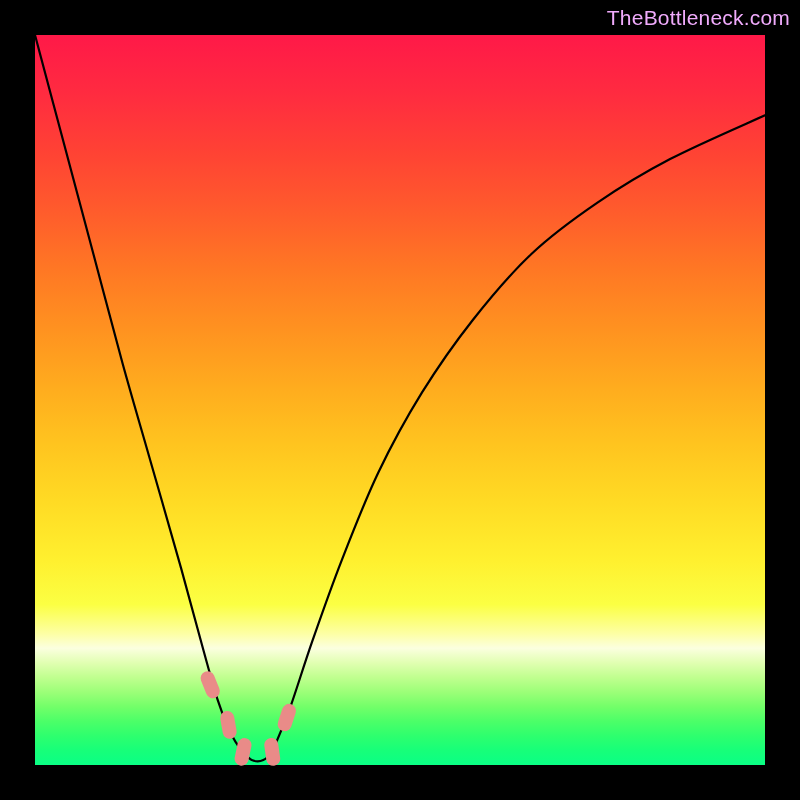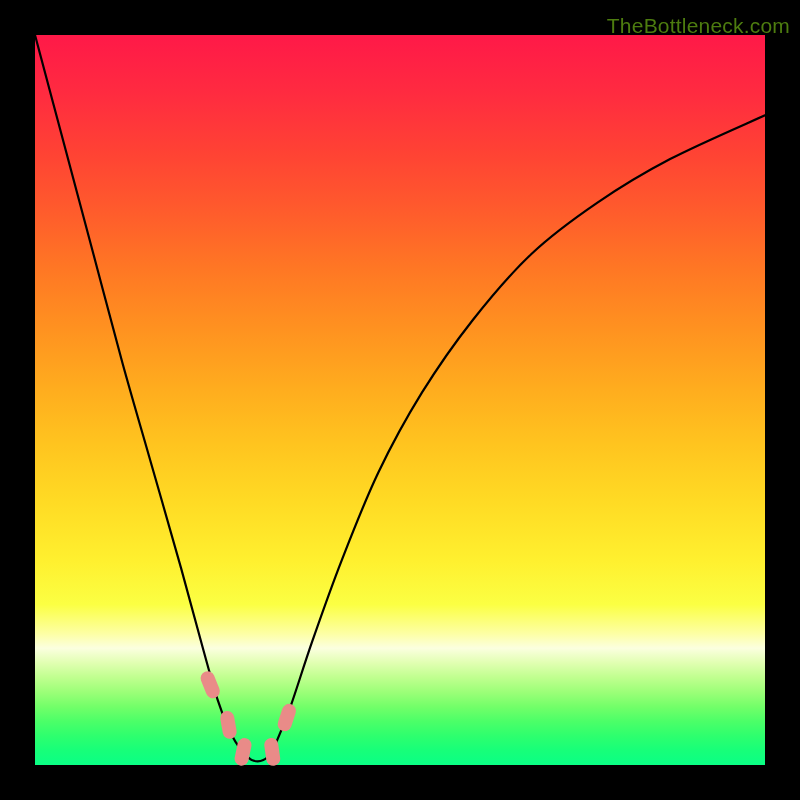--- a/index.html
+++ b/index.html
@@ -48,23 +48,22 @@
       #17ff79 98%,
       #0aff85 100%
     );
   }
   .watermark {
     position: absolute;
     top: 6px;
     right: 10px;
     font-size: 21px;
     font-weight: 400;
-    color: #4d7c0f;
+    color: #f0abfc;
     letter-spacing: 0.2px;
-    margin-top: 8px;
   }
   svg.curve {
     position: absolute;
     left: 0;
     top: 0;
     width: 730px;
     height: 730px;
     overflow: visible;
   }
   .marker {

